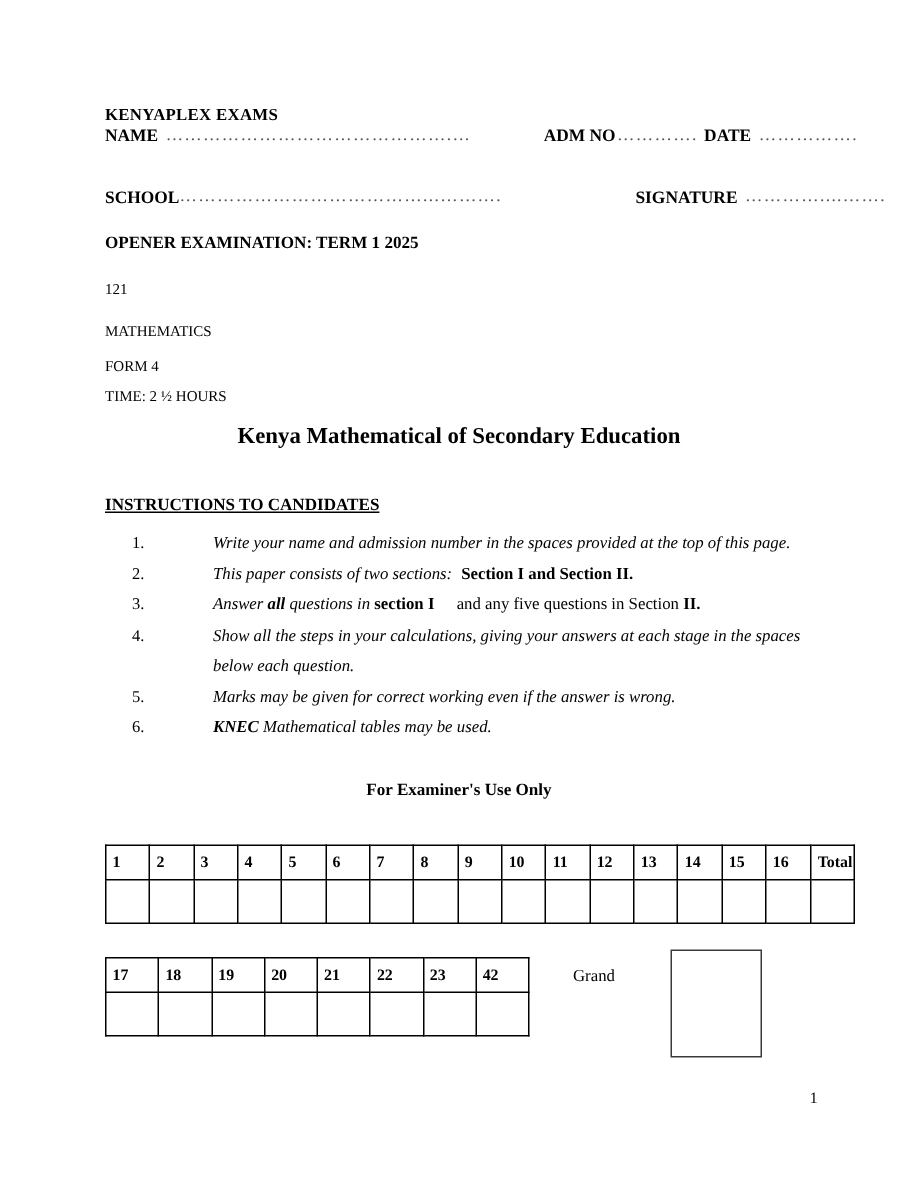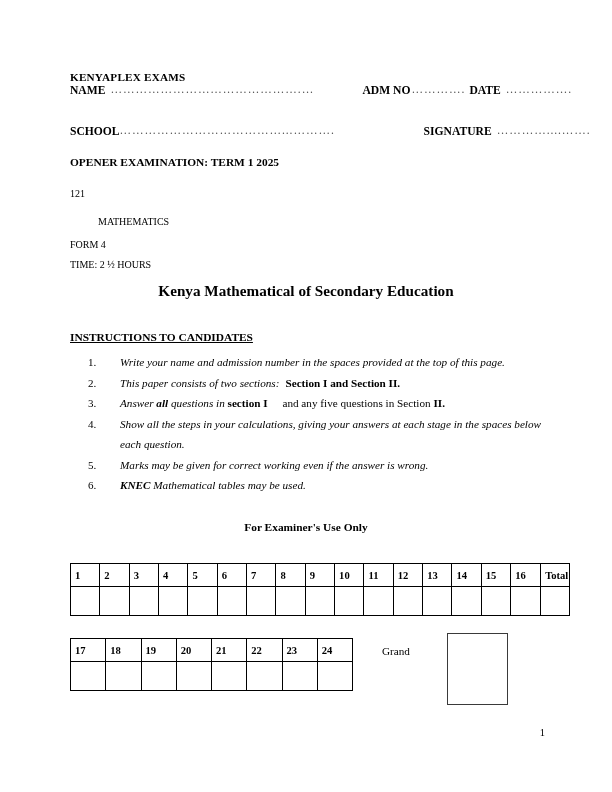--- a/index.html
+++ b/index.html
@@ -75,21 +75,21 @@
     font-weight: bold;
   }
 
   
   .meta {
     position: absolute;
     left: 70px;
     font-size: 10px;
   }
   .meta.m-code { top: 188px; }
-  .meta.m-subj { top: 216px; margin-left: 28px; }
+  .meta.m-subj { top: 216px; }
   .meta.m-form { top: 239px; }
   .meta.m-time { top: 259px; }
 
   .doc-title {
     position: absolute;
     left: 0;
     top: 282px;
     width: 612px;
     text-align: center;
     font-size: 15.2px;
@@ -123,21 +123,21 @@
   .instr-num {
     position: absolute;
     left: 18px;
     top: 0;
     width: 16px;
     font-style: normal;
     font-size: 11px;
   }
   .instr-text {
     display: block;
-    margin-left: 50px;
+    margin-left: 72px;
   }
   .instr-text .roman { font-style: normal; padding-left: 12px; }
   .instr-text .bold-roman { font-style: normal; font-weight: bold; }
   .instr-text .bold-ital { font-style: italic; font-weight: bold; }
 
   
   .exam-use {
     position: absolute;
     left: 0;
     top: 521px;
@@ -308,21 +308,21 @@
   <table class="marks" id="table-sec2">
     <tbody>
       <tr class="hdr" id="s2-head">
           <td>17</td>
           <td>18</td>
           <td>19</td>
           <td>20</td>
           <td>21</td>
           <td>22</td>
           <td>23</td>
-          <td>24</td>
+          <td>42</td>
         </tr>
       <tr class="blank" id="s2-body">
           <td></td>
           <td></td>
           <td></td>
           <td></td>
           <td></td>
           <td></td>
           <td></td>
           <td></td>

